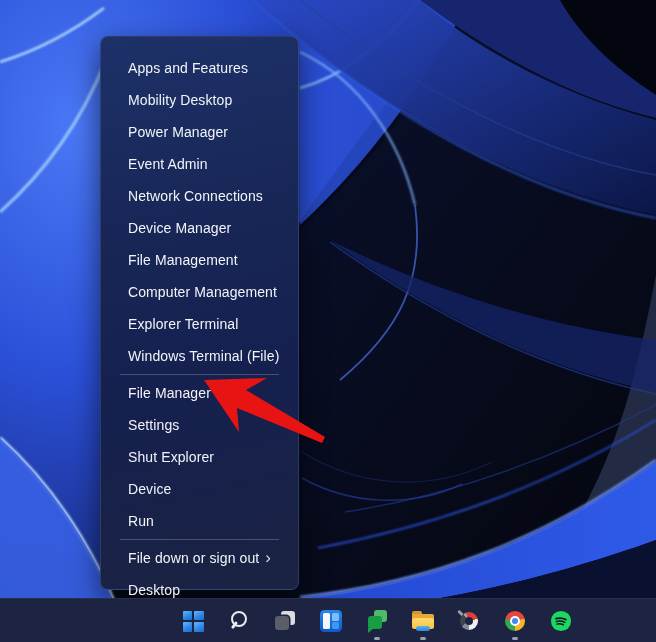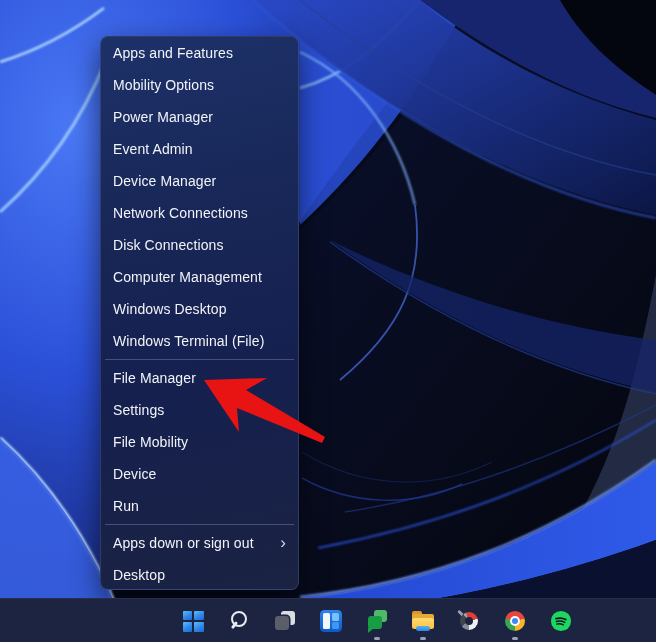--- a/index.html
+++ b/index.html
@@ -18,21 +18,21 @@
 
   
   .winx-menu{
     position:absolute;left:100px;top:36px;width:199px;height:554px;
     box-sizing:border-box;
     border-radius:8px;
     background:linear-gradient(168deg,#1d3169 0%,#182757 32%,#15204f 62%,#1b2342 100%);
     border:1px solid rgba(130,150,210,0.22);
     box-shadow:0 10px 28px rgba(0,0,0,0.55);
     z-index:2;
-    padding:0;
+    padding:15px;
     display:flex;flex-direction:column;
   }
   .menu-item{
     height:32px;flex:0 0 32px;display:flex;align-items:center;justify-content:space-between;
     padding:0 12px;color:var(--menu-text);font-size:14px;letter-spacing:.1px;
     cursor:default;white-space:nowrap;
   }
   .menu-separator{
     height:1px;flex:0 0 1px;margin:2px 4px;background:rgba(170,180,210,0.32);
   }
@@ -164,65 +164,65 @@
   <path d="M300,598 C430,585 545,540 656,462 L656,540 C545,580 430,606 300,616 Z" fill="url(#g3)"></path>
   <path d="M300,597 C432,583 547,538 656,460" stroke="#6e94ff" stroke-width="2.5" fill="none" filter="url(#soft)" opacity="0.95"></path>
   <path d="M300,616 C430,606 545,580 656,540 L656,642 L300,642 Z" fill="#0a1130"></path>
 </svg>
 
 <nav class="winx-menu" role="menu">
     <div class="menu-item" role="menuitem">
       <span>Apps and Features</span>
     </div>
     <div class="menu-item" role="menuitem">
-      <span>Mobility Options</span>
+      <span>Mobility Desktop</span>
     </div>
     <div class="menu-item" role="menuitem">
       <span>Power Manager</span>
     </div>
     <div class="menu-item" role="menuitem">
       <span>Event Admin</span>
     </div>
     <div class="menu-item" role="menuitem">
+      <span>Network Connections</span>
+    </div>
+    <div class="menu-item" role="menuitem">
       <span>Device Manager</span>
     </div>
     <div class="menu-item" role="menuitem">
-      <span>Network Connections</span>
-    </div>
-    <div class="menu-item" role="menuitem">
-      <span>Disk Connections</span>
+      <span>File Management</span>
     </div>
     <div class="menu-item" role="menuitem">
       <span>Computer Management</span>
     </div>
     <div class="menu-item" role="menuitem">
-      <span>Windows Desktop</span>
+      <span>Explorer Terminal</span>
     </div>
     <div class="menu-item" role="menuitem">
       <span>Windows Terminal (File)</span>
     </div>
     <div class="menu-separator"></div>
     <div class="menu-item" role="menuitem">
       <span>File Manager</span>
     </div>
     <div class="menu-item" role="menuitem">
       <span>Settings</span>
     </div>
     <div class="menu-item" role="menuitem">
-      <span>File Mobility</span>
+      <span>Shut Explorer</span>
     </div>
     <div class="menu-item" role="menuitem">
       <span>Device</span>
     </div>
     <div class="menu-item" role="menuitem">
       <span>Run</span>
     </div>
     <div class="menu-separator"></div>
     <div class="menu-item" role="menuitem">
-      <span>Apps down or sign out</span>
+      <span>File down or sign out</span>
       <span class="chevron">›</span>
     </div>
     <div class="menu-item" role="menuitem">
       <span>Desktop</span>
     </div>
   </nav>
 
 <svg class="arrow-overlay" viewBox="0 0 656 642">
   <polygon class="arrow-shape" points="204,380 267,378 246,390 325,437 322,443 237,408 239,432"></polygon>
 </svg>

